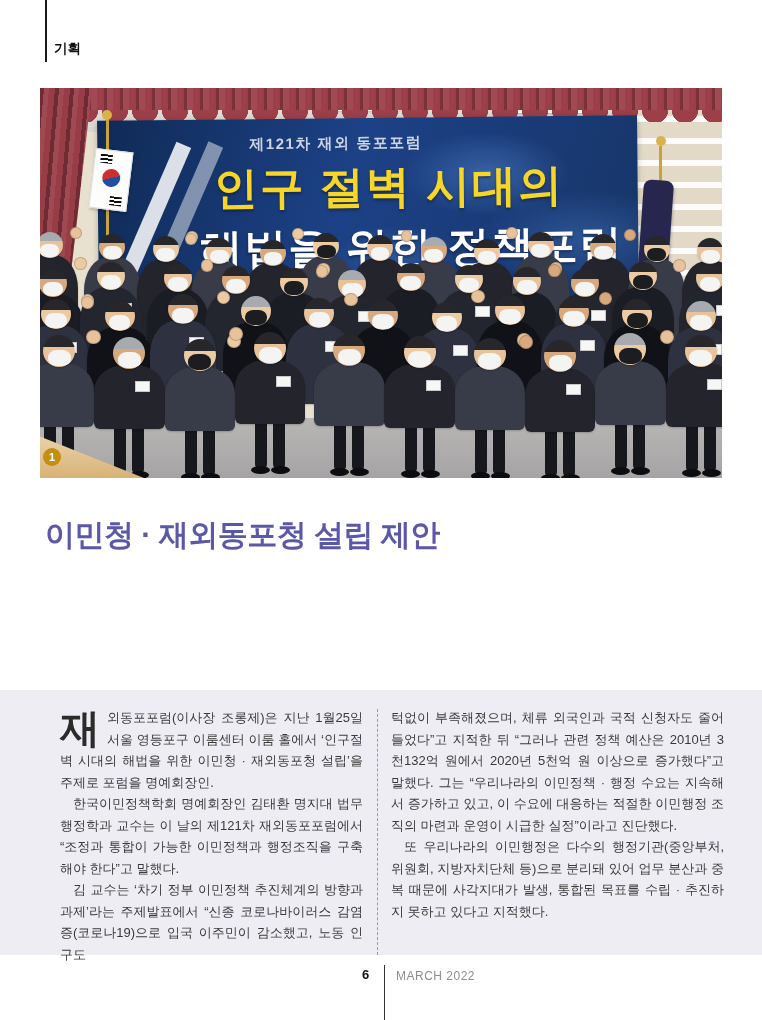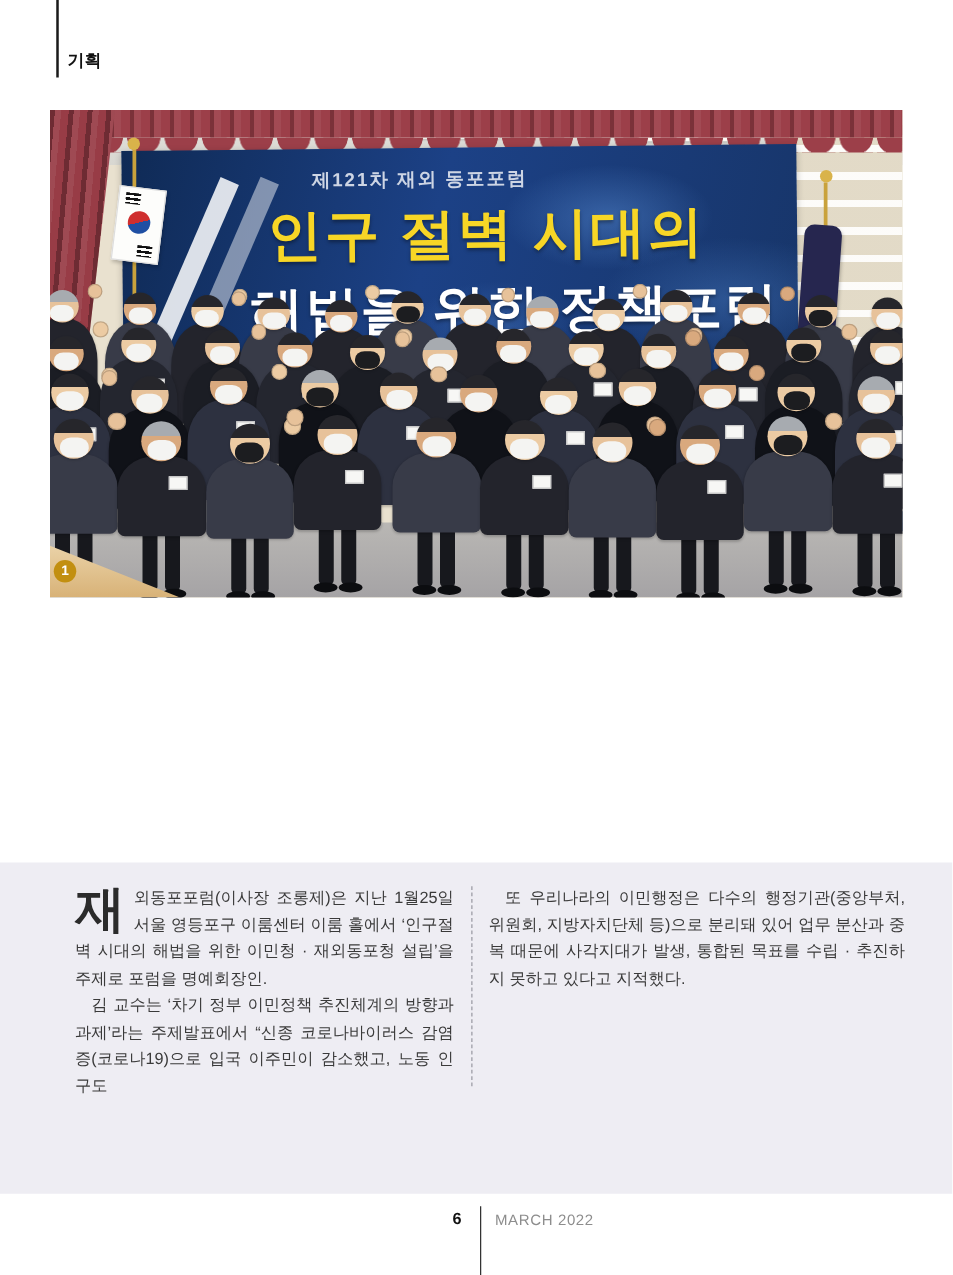--- a/index.html
+++ b/index.html
@@ -466,30 +466,33 @@
         <div class="tag" style="left:41.2px;top:44.4px"></div>
       </div>
     </div>
   <div class="table-corner"></div>
   <div class="badge">
     <span>1</span>
   </div>
 </div>
 
 <div class="headline" style="color: rgb(91, 88, 168);">
+  <div>이민청 · 재외동포청 설립 제안</div>
 </div>
 
 <div class="article-band">
   <div class="cols">
     <div class="col left">
       <p class="first"><span class="dropcap">재</span><span>외동포포럼(이사장 조롱제)은 지난 1월25일 서울 영등포구 이룸센터 이룸 홀에서 ‘인구절벽 시대의 해법을 위한 이민청 · 재외동포청 설립’을 주제로 포럼을 명예회장인.</span></p>
+      <p>한국이민정책학회 명예회장인 김태환 명지대 법무행정학과 교수는 이 날의 제121차 재외동포포럼에서 “조정과 통합이 가능한 이민정책과 행정조직을 구축해야 한다”고 말했다.</p>
       <p>김 교수는 ‘차기 정부 이민정책 추진체계의 방향과 과제’라는 주제발표에서 “신종 코로나바이러스 감염증(코로나19)으로 입국 이주민이 감소했고, 노동 인구도</p>
     </div>
     <div class="col-divider"></div>
     <div class="col right">
+      <p class="first">턱없이 부족해졌으며, 체류 외국인과 국적 신청자도 줄어들었다”고 지적한 뒤 “그러나 관련 정책 예산은 2010년 3천132억 원에서 2020년 5천억 원 이상으로 증가했다”고 말했다. 그는 “우리나라의 이민정책 · 행정 수요는 지속해서 증가하고 있고, 이 수요에 대응하는 적절한 이민행정 조직의 마련과 운영이 시급한 실정”이라고 진단했다.</p>
       <p>또 우리나라의 이민행정은 다수의 행정기관(중앙부처, 위원회, 지방자치단체 등)으로 분리돼 있어 업무 분산과 중복 때문에 사각지대가 발생, 통합된 목표를 수립 · 추진하지 못하고 있다고 지적했다.</p>
     </div>
   </div>
 </div>
 
 <span class="pageno">6</span>
 <span class="footrule"></span>
 <span class="issue">MARCH 2022</span>
 
 </body></html>

